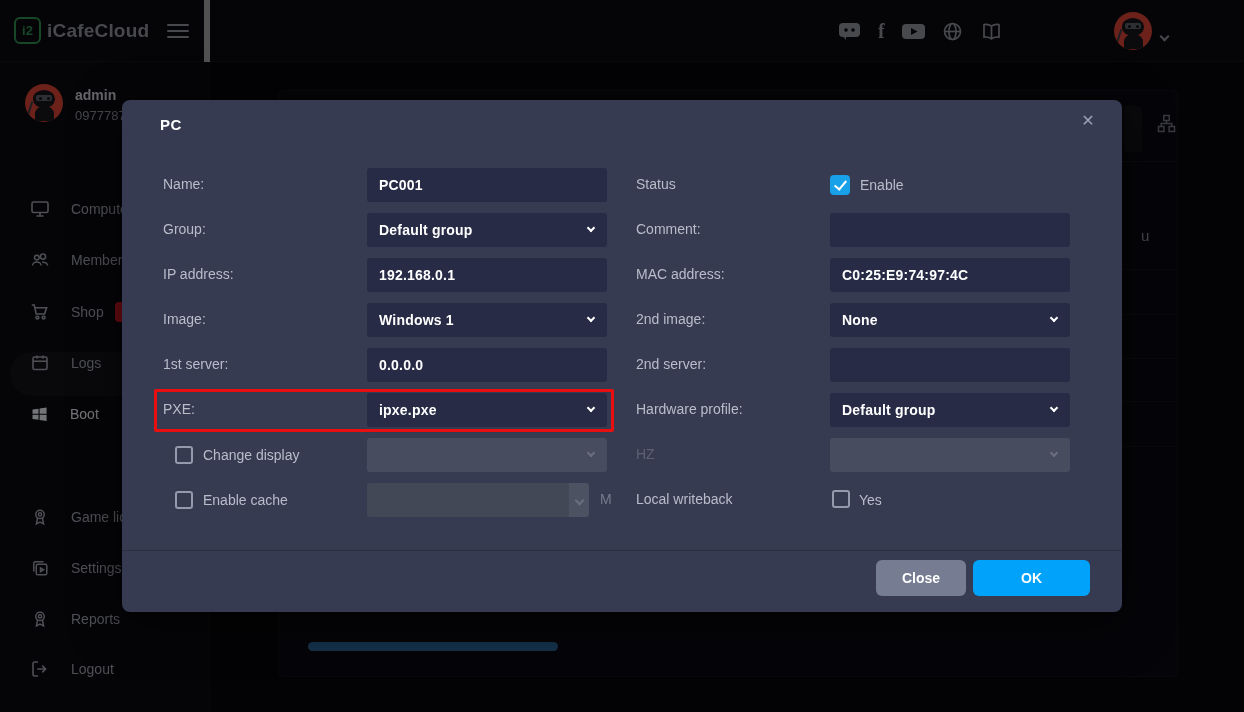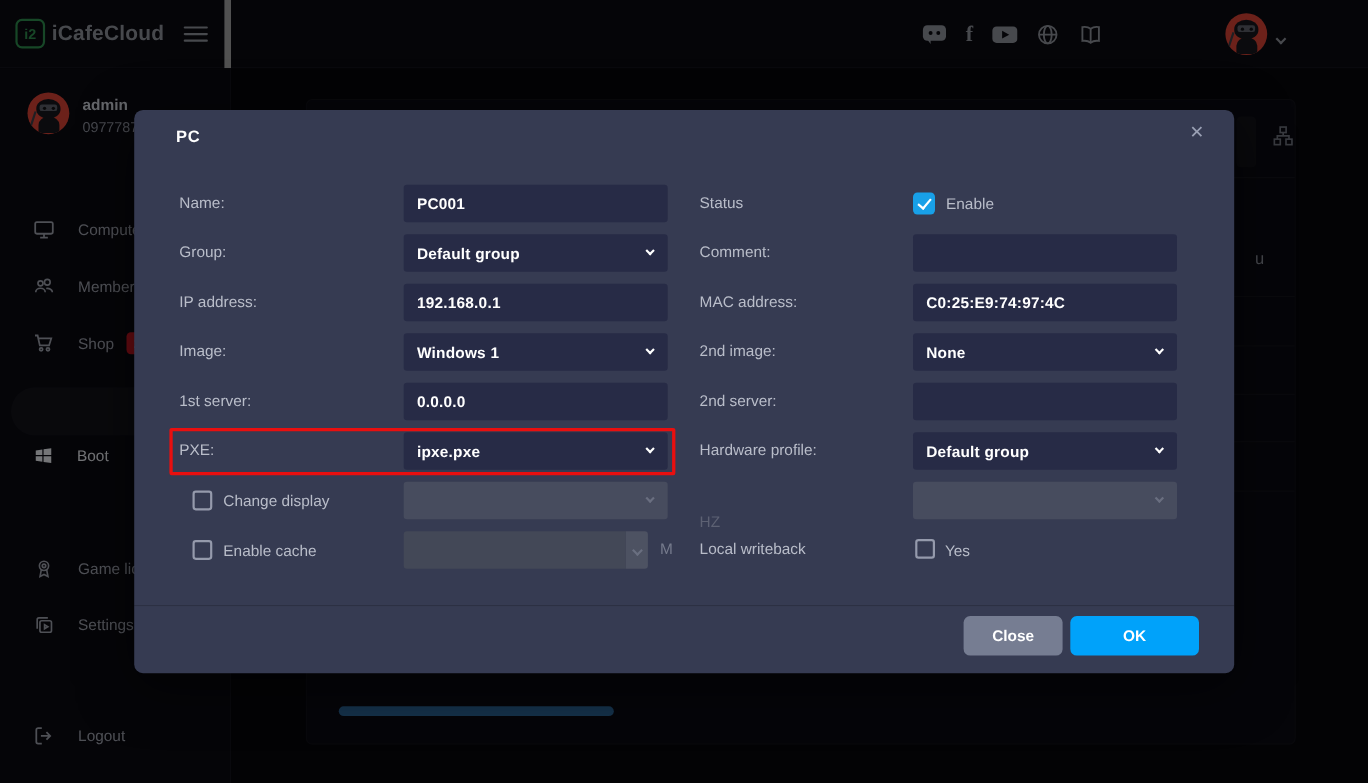--- a/index.html
+++ b/index.html
@@ -48,21 +48,21 @@
   .pn-text { position:absolute; left:862px; top:136px; font-size:15px; color:#8b8e99; }
   .pn-scroll { position:absolute; left:29px; top:551px; width:250px; height:9px; background:#2a6496; border-radius:5px; cursor:pointer; }
 
   .overlay { position:absolute; inset:0; background:rgba(0,0,0,0.5); z-index:50; }
 
   
   .modal { position:absolute; left:122px; top:100px; width:1000px; height:512px; background:#363b52; border-radius:8px; z-index:100; box-shadow:0 12px 48px rgba(0,0,0,0.55); }
   .m-title { position:absolute; left:38px; top:16px; font-size:15px; font-weight:bold; color:#ffffff; letter-spacing:.6px; }
   .m-close { position:absolute; left:953px; top:7px; width:26px; height:26px; color:#9aa0b4; font-size:16px; display:flex; align-items:center; justify-content:center; cursor:pointer; }
   .flabel { position:absolute; font-size:14px; color:#b9bdc9; white-space:nowrap; }
-  .flabel.dis { color:#5d6173;margin-top:20px; }
+  .flabel.dis { color:#5d6173; }
   .finput, .fselect { position:absolute; width:240px; height:34px; background:#272b46; border:none; border-radius:3px; color:#fff; font-size:14px; font-weight:bold; font-family:inherit; padding:0 26px 0 12px; letter-spacing:.2px; }
   .finput { padding-right:20px; }
   .fselect { display:flex; align-items:center; cursor:pointer; }
   .fselect .chev { position:absolute; right:13px; top:12px; color:#fff; width:6px; height:6px; }
   .fselect.dis { background:#474c5e; cursor:default; }
   .fselect.dis .chev { color:#6a6f80; }
   .cache-in { position:absolute; left:245px; top:383px; width:202px; height:34px; background:#434857; border-radius:3px 0 0 3px; }
   .cache-chev { position:absolute; left:447px; top:383px; width:20px; height:34px; background:#4d5262; border-radius:0 3px 3px 0; display:flex; align-items:center; justify-content:center; color:#6a6f80; }
   .unit { position:absolute; left:478px; top:391px; font-size:14px; color:#767b8d; }
   .cbe { position:absolute; width:18px; height:18px; border:2px solid #959aac; border-radius:3px; cursor:pointer; }
@@ -164,20 +164,27 @@
     </div>
     <div class="si" style="top:228px">
       <svg width="20" height="20" viewBox="0 0 20 20" fill="none" stroke="currentColor" stroke-width="1.6">
           <path d="M1.8 3h2.4l2 9h8.4l2-6.3H5"></path>
           <circle cx="7.4" cy="15.6" r="1.4"></circle>
           <circle cx="13.6" cy="15.6" r="1.4"></circle>
         </svg>
       <span class="lbl">Shop</span>
       <span class="badge">2</span>
     </div>
+    <div class="si" style="top:279px">
+      <svg width="20" height="20" viewBox="0 0 20 20" fill="none" stroke="currentColor" stroke-width="1.6">
+          <rect x="3" y="4" width="14" height="12.5" rx="1.6"></rect>
+          <path d="M3 8.2h14M7 2.4v3.2M13 2.4v3.2"></path>
+        </svg>
+      <span class="lbl">Logs</span>
+    </div>
     <div class="si active" style="top:330px">
       <svg width="19" height="19" viewBox="0 0 19 19" fill="currentColor">
           <path d="M2.5 4.6l6-0.9v5H2.5zM9.6 3.5l7-1v6.2h-7zM2.5 9.8h6v5l-6-0.9zM9.6 9.8h7v6.2l-7-1z"></path>
         </svg>
       <span class="lbl">Boot</span>
     </div>
     <div class="si" style="top:433px">
       <svg width="20" height="20" viewBox="0 0 20 20" fill="none" stroke="currentColor" stroke-width="1.5">
           <circle cx="10" cy="7.4" r="4.2"></circle>
           <circle cx="10" cy="7.4" r="1.6"></circle>
@@ -185,20 +192,28 @@
         </svg>
       <span class="lbl">Game licenses</span>
     </div>
     <div class="si" style="top:484px">
       <svg width="20" height="20" viewBox="0 0 20 20" fill="none" stroke="currentColor" stroke-width="1.5">
           <rect x="6.3" y="6.3" width="10.5" height="10.5" rx="1.6"></rect>
           <path d="M3.8 13.5V5.3c0-.9.7-1.6 1.6-1.6h8.1"></path>
           <path d="M10.5 10l3 1.8-3 1.8z"></path>
         </svg>
       <span class="lbl">Settings</span>
+    </div>
+    <div class="si" style="top:535px">
+      <svg width="20" height="20" viewBox="0 0 20 20" fill="none" stroke="currentColor" stroke-width="1.5">
+          <circle cx="10" cy="7.4" r="4.2"></circle>
+          <circle cx="10" cy="7.4" r="1.6"></circle>
+          <path d="M7.6 10.8L6.4 17l3.6-1.8 3.6 1.8-1.2-6.2"></path>
+        </svg>
+      <span class="lbl">Reports</span>
     </div>
     <div class="si" style="top:585px">
       <svg width="20" height="20" viewBox="0 0 20 20" fill="none" stroke="currentColor" stroke-width="1.6">
           <path d="M8 3H4.6C3.7 3 3 3.7 3 4.6v10.8c0 .9.7 1.6 1.6 1.6H8"></path>
           <path d="M12.2 6.6L15.6 10l-3.4 3.4M15.6 10H7.2"></path>
         </svg>
       <span class="lbl">Logout</span>
     </div>
   </div>
 

